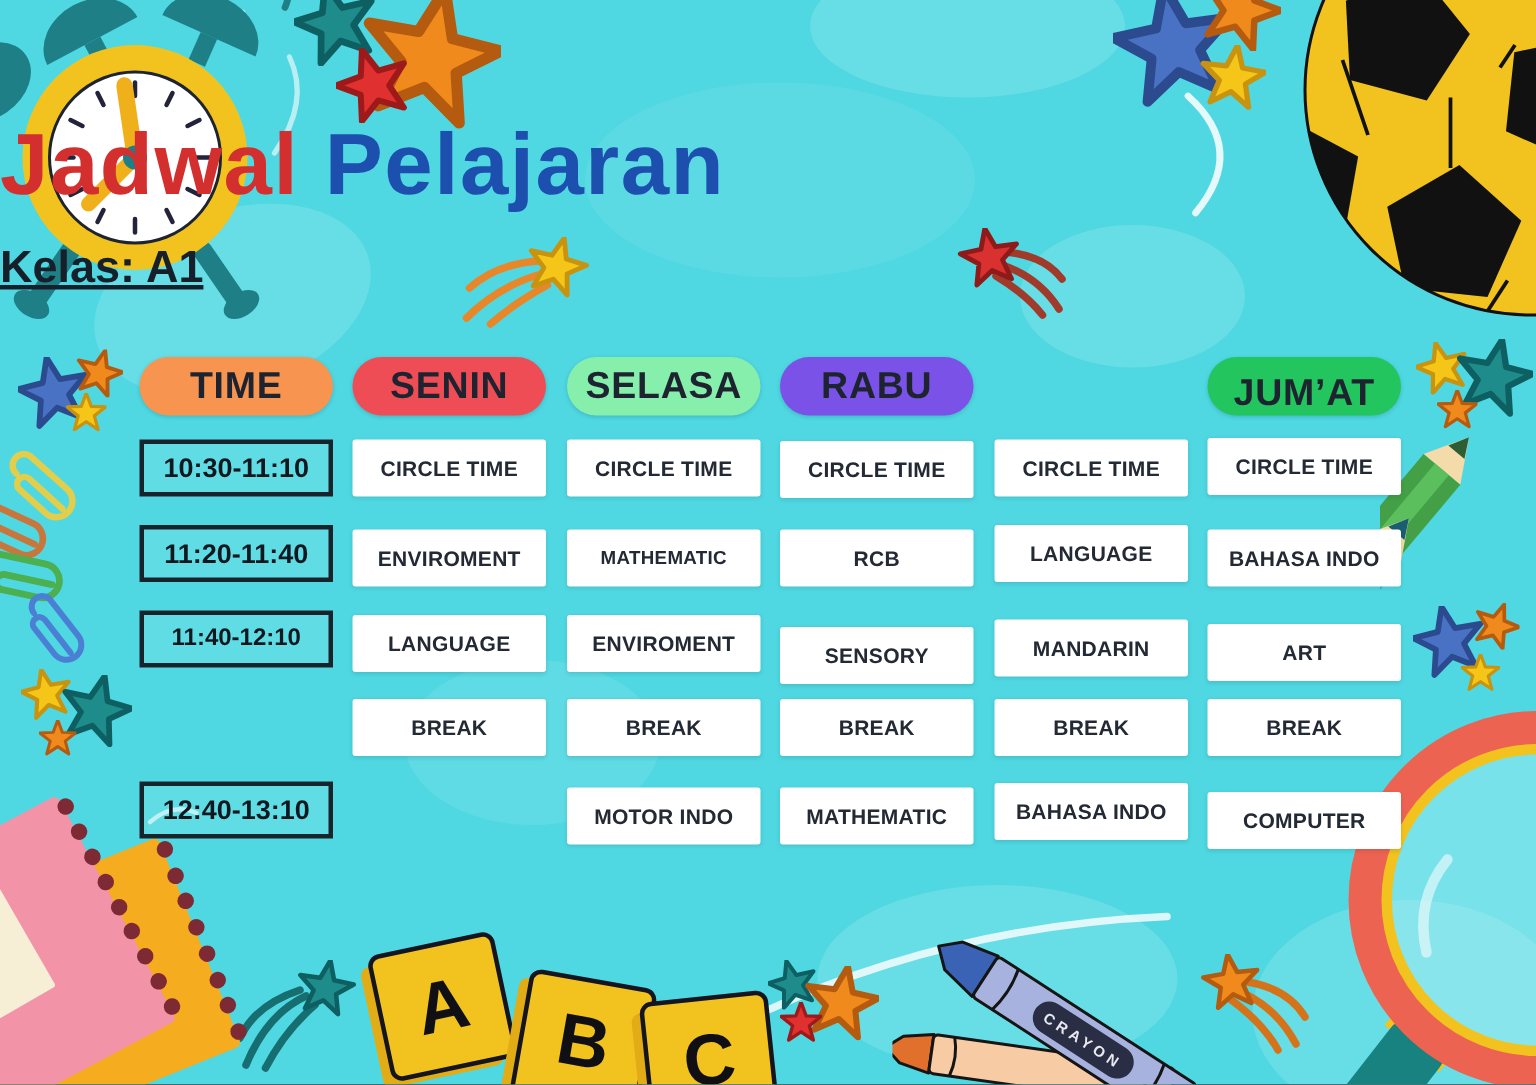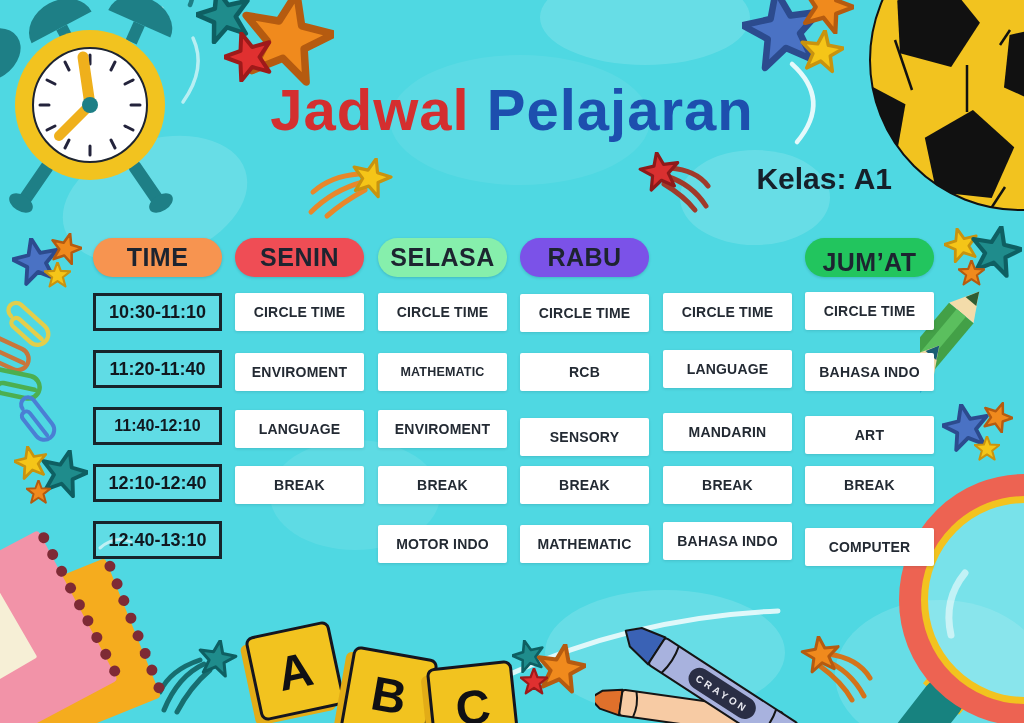--- a/index.html
+++ b/index.html
@@ -5,26 +5,26 @@
   html,body{margin:0;padding:0;background:#222;}
   .canvas{
     position:relative;width:1024px;height:723px;overflow:hidden;
     background:#4FD8E2;
     font-family:"Liberation Sans","DejaVu Sans",sans-serif;
   }
   .blob{position:absolute;border-radius:50%;background:rgba(255,255,255,0.14);}
   .abs{position:absolute;}
   
   .title{
-    position:absolute;left:0;top:76px;width:1024px;text-align:center;
+    position:absolute;left:0;top:76px;width:1024px;text-align:left;
     font-size:58px;font-weight:800;letter-spacing:1px;z-index:4;
   }
   .subtitle{
-    position:absolute;left:0;top:162px;width:892px;text-align:right;
-    font-size:30px;font-weight:700;color:#15202a;z-index:4;
+    position:absolute;left:0;top:162px;width:892px;text-align:left;
+    font-size:30px;font-weight:700;color:#15202a;z-index:4;text-decoration:underline;
   }
   
   .tbl{position:absolute;left:0;top:0;width:1024px;height:723px;z-index:5;}
   .c0{left:93px}.c1{left:235px}.c2{left:378px}.c3{left:520px}.c4{left:663px}.c5{left:805px}
   .pill{
     position:absolute;top:238px;width:129px;height:39px;border-radius:20px;
     display:flex;align-items:center;justify-content:center;
     font-size:25px;font-weight:700;color:#1d2430;letter-spacing:.5px;
     box-shadow:0 1px 3px rgba(0,40,50,.18);
   }
@@ -378,21 +378,20 @@
     <div class="cell c4" style="top:350px">LANGUAGE</div>
     <div class="cell c5" style="top:350px;transform:translateY(3px)">BAHASA INDO</div>
 
     <div class="timecell c0" style="top:407px;font-size:16px">11:40-12:10</div>
     <div class="cell c1" style="top:407px;transform:translateY(3px)">LANGUAGE</div>
     <div class="cell c2" style="top:407px;transform:translateY(3px)">ENVIROMENT</div>
     <div class="cell c3" style="top:407px;transform:translateY(11px)">SENSORY</div>
     <div class="cell c4" style="top:407px;transform:translateY(6px)">MANDARIN</div>
     <div class="cell c5" style="top:407px;transform:translateY(9px)">ART</div>
 
-    <div class="timecell c0" style="top:464px">12:10-12:40</div>
     <div class="cell c1" style="top:464px;transform:translateY(2px)">BREAK</div>
     <div class="cell c2" style="top:464px;transform:translateY(2px)">BREAK</div>
     <div class="cell c3" style="top:464px;transform:translateY(2px)">BREAK</div>
     <div class="cell c4" style="top:464px;transform:translateY(2px)">BREAK</div>
     <div class="cell c5" style="top:464px;transform:translateY(2px)">BREAK</div>
 
     <div class="timecell c0" style="top:521px">12:40-13:10</div>
     <div class="cell c2" style="top:521px;transform:translateY(4px)">MOTOR INDO</div>
     <div class="cell c3" style="top:521px;transform:translateY(4px)">MATHEMATIC</div>
     <div class="cell c4" style="top:521px;transform:translateY(1px)">BAHASA INDO</div>

